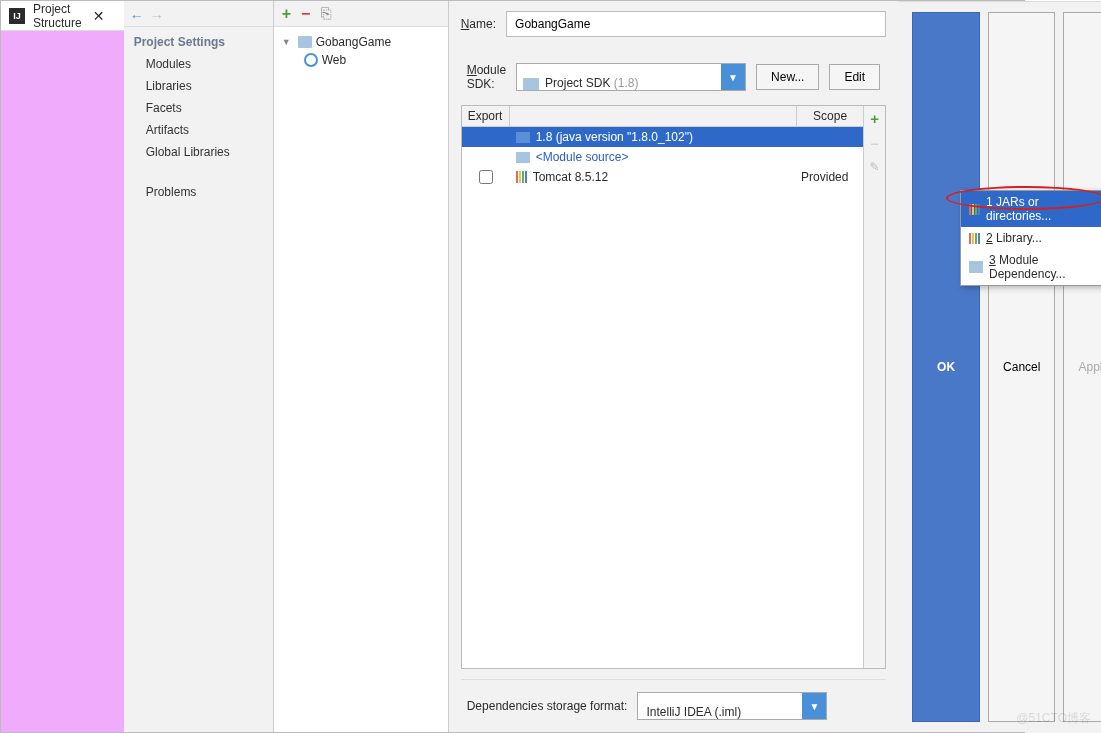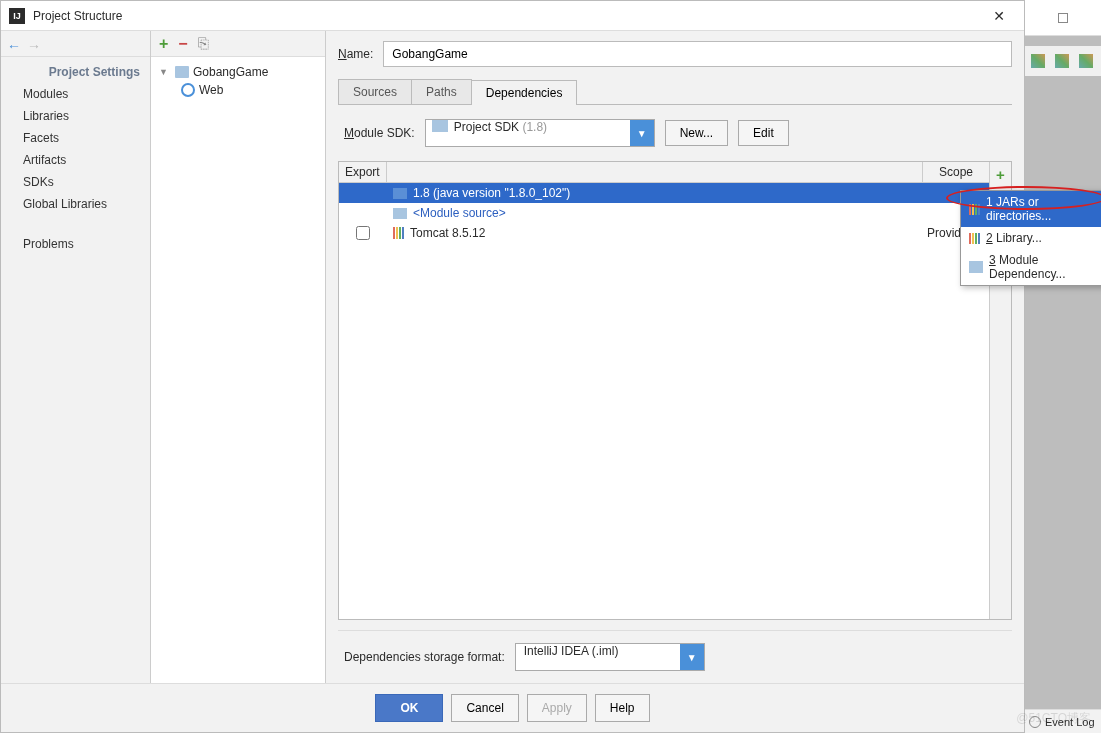--- a/index.html
+++ b/index.html
@@ -1,29 +1,29 @@
 <!DOCTYPE html>
 <html><head>
   <meta charset="utf-8">
   <style>
     * { box-sizing: border-box; margin: 0; padding: 0; }
     body { font-family: "Segoe UI", Arial, sans-serif; font-size: 12px; color: #2b2b2b; background: #f0f0f0; overflow: hidden; width: 1101px; height: 733px; }
     
-    .window { position: absolute; left: 0; top: 0; width: 1025px; height: 733px; background: #f0abfc; border: 1px solid #bbb; display: flex; flex-direction: column; }
+    .window { position: absolute; left: 0; top: 0; width: 1025px; height: 733px; background: #f0abfc; border: 1px solid #bbb; display: flex; flex-direction: row; }
     .titlebar { height: 30px; display: flex; align-items: center; padding: 0 8px; background: #fff; border-bottom: 1px solid #ddd; }
     .titlebar .app-icon { width: 16px; height: 16px; background: #2b2b2b; margin-right: 8px; display: flex; align-items: center; justify-content: center; color: #fff; font-size: 9px; font-weight: bold; }
     .titlebar .title { flex: 1; font-size: 12px; }
     .titlebar .close { width: 34px; text-align: center; font-size: 14px; cursor: pointer; }
     
     .content { flex: 1; display: flex; }
     .left-col { width: 150px; border-right: 1px solid #ccc; background: #f2f2f2; display: flex; flex-direction: column; }
     .left-toolbar { height: 26px; display: flex; align-items: center; padding: 0 6px; gap: 6px; border-bottom: 1px solid #ddd; }
     .arrow-left { color: #4a90d9; font-size: 14px; cursor: pointer; }
     .arrow-right { color: #bbb; font-size: 14px; }
-    .section-title { color: #6b7a8f; font-weight: bold; padding: 8px 10px 4px; font-size: 12px; text-align: right; }
+    .section-title { color: #6b7a8f; font-weight: bold; padding: 8px 10px 4px; font-size: 12px; }
     .nav-item { padding: 4px 10px 4px 22px; color: #333; cursor: pointer; }
     
     .tree-col { width: 175px; border-right: 1px solid #ccc; background: #fff; }
     .tree-toolbar { height: 26px; display: flex; align-items: center; padding: 0 8px; gap: 10px; border-bottom: 1px solid #ddd; background: #f2f2f2; }
     .plus { color: #4d9c39; font-size: 16px; font-weight: bold; cursor: pointer; }
     .minus { color: #c84646; font-size: 16px; font-weight: bold; cursor: pointer; }
     .copy { color: #888; font-size: 14px; cursor: pointer; }
     .tree { padding: 6px 4px; }
     .tree-row { display: flex; align-items: center; padding: 2px 4px; gap: 4px; cursor: pointer; }
     .tree-caret { color: #888; font-size: 9px; width: 12px; }
@@ -34,21 +34,21 @@
     .name-row { display: flex; align-items: center; gap: 10px; margin-bottom: 12px; }
     .name-row label { font-size: 12px; }
     .name-row input { flex: 1; padding: 5px 8px; border: 1px solid #bbb; background: #fff; font-size: 12px; }
     .underline { text-decoration: underline; }
     
     .tabs { display: flex; border-bottom: 1px solid #bbb; }
     .tab { padding: 5px 14px; border: 1px solid #bbb; border-bottom: none; background: #e8e8e8; margin-right: -1px; cursor: pointer; color: #555; }
     .tab.active { background: #f2f2f2; color: #000; position: relative; top: 1px; }
     
     .sdk-row { display: flex; align-items: center; gap: 10px; padding: 14px 6px; }
-    .sdk-select { display: flex; align-items: flex-start; border: 1px solid #aaa; background: #fff; height: 28px; flex: 0 0 230px; }
+    .sdk-select { display: flex; align-items: flex-end; border: 1px solid #aaa; background: #fff; height: 28px; flex: 0 0 230px; }
     .sdk-select .icon { width: 16px; height: 12px; background: #a8c5e0; margin: 0 6px; }
     .sdk-select .text { flex: 1; font-size: 12px; }
     .sdk-select .gray { color: #999; }
     .sdk-select .caret { width: 24px; background: #4a90d9; color: #fff; height: 100%; display: flex; align-items: center; justify-content: center; font-size: 10px; }
     .btn { padding: 5px 14px; border: 1px solid #aaa; background: #f5f5f5; cursor: pointer; font-size: 12px; }
     
     .deps-area { flex: 1; display: flex; border: 1px solid #bbb; background: #fff; margin: 0 0 10px; }
     .deps-table { flex: 1; display: flex; flex-direction: column; }
     .deps-header { display: flex; background: #f2f2f2; border-bottom: 1px solid #ccc; }
     .deps-header .col-export { width: 48px; padding: 3px 6px; border-right: 1px solid #ccc; }
@@ -129,21 +129,20 @@
     <div class="left-col">
       <div class="left-toolbar">
         <span class="arrow-left">←</span>
         <span class="arrow-right">→</span>
       </div>
       <div class="section-title">Project Settings</div>
       <div class="nav-item">Modules</div>
       <div class="nav-item">Libraries</div>
       <div class="nav-item">Facets</div>
       <div class="nav-item">Artifacts</div>
-      <div class="nav-item">SDKs</div>
       <div class="nav-item">Global Libraries</div>
       <div style="height:18px"></div>
       <div class="nav-item">Problems</div>
     </div>
 
     <div class="tree-col">
       <div class="tree-toolbar">
         <span class="plus">+</span>
         <span class="minus">−</span>
         <span class="copy">⎘</span>
@@ -160,25 +159,20 @@
         </div>
       </div>
     </div>
 
     <div class="main-col">
       <div class="name-row">
         <label><span class="underline">N</span>ame:</label>
         <input type="text" value="GobangGame" style="">
       </div>
 
-      <div class="tabs">
-        <div class="tab">Sources</div>
-        <div class="tab">Paths</div>
-        <div class="tab active">Dependencies</div>
-      </div>
 
       <div class="sdk-row">
         <label><span class="underline">M</span>odule SDK:</label>
         <div class="sdk-select">
           <span class="icon"></span>
           <span class="text"><span>Project SDK</span> <span class="gray">(1.8)</span></span>
           <span class="caret">▼</span>
         </div>
         <button class="btn">New...</button>
         <button class="btn">Edit</button>

